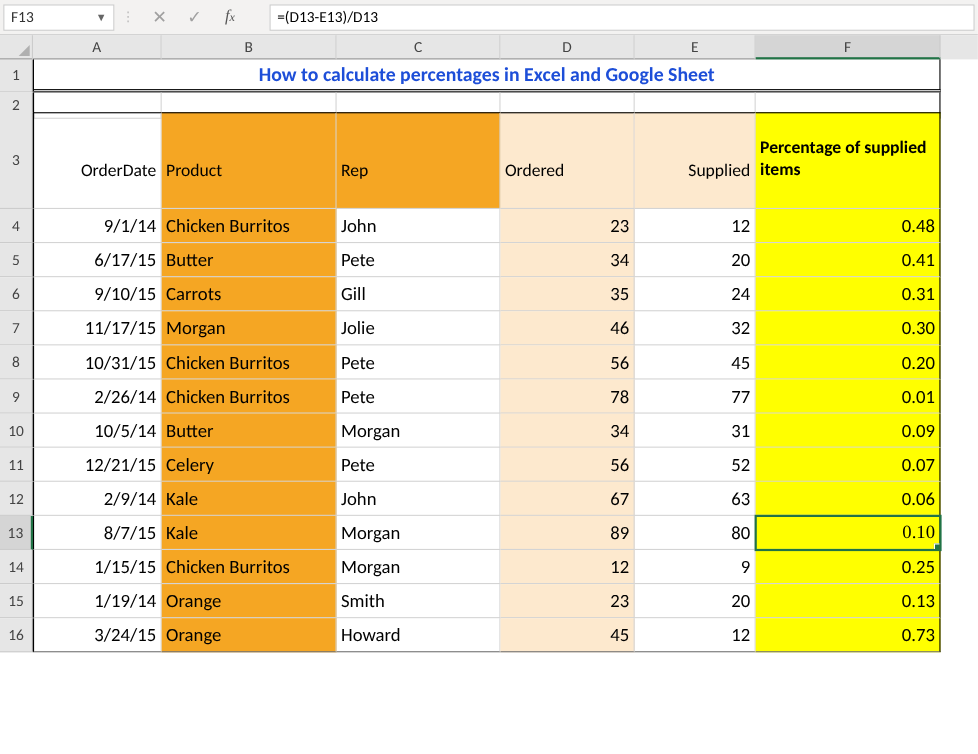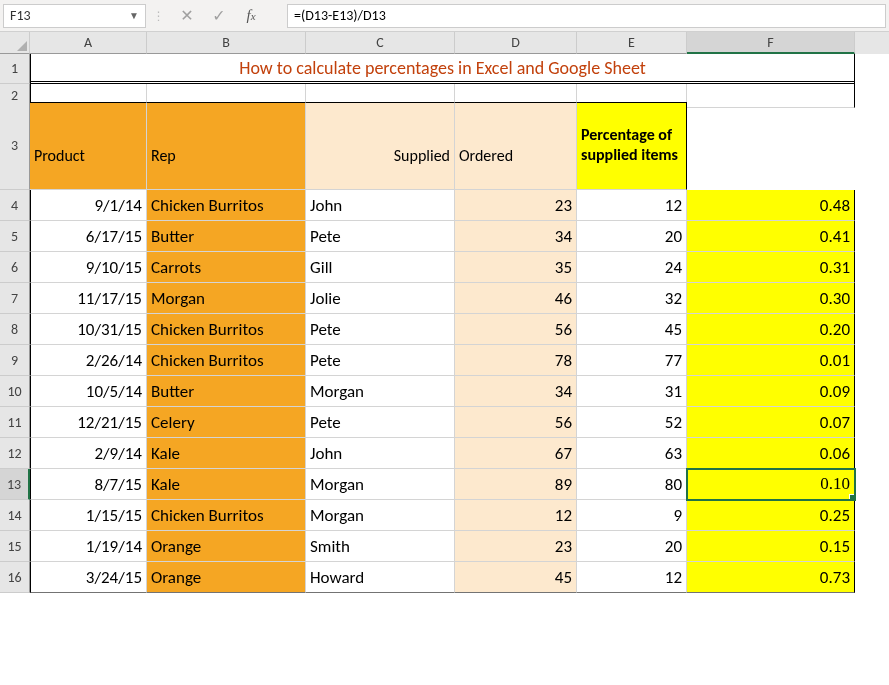--- a/index.html
+++ b/index.html
@@ -15,21 +15,21 @@
     
     .formula-bar {
       display: flex;
       align-items: center;
       height: 32px;
       background: #f3f2f1;
       border-bottom: 1px solid #d0d0d0;
       padding: 0 3px;
     }
     .name-box {
-      width: 143px;
+      width: 101px;
       height: 24px;
       background: #fff;
       border: 1px solid #ccc;
       display: flex;
       align-items: center;
       padding: 0 6px;
       font-size: 14px;
       color: #333;
     }
     .name-box .dropdown-arrow {
@@ -144,22 +144,22 @@
       color: #000;
       min-height: 24px;
       overflow: hidden;
       white-space: nowrap;
     }
     
     
     .title-row { height: 30px; }
     .title-cell {
       grid-column: 2 / 8;
-      color: #c2410c;
-      font-weight: normal;
+      color: #1d4ed8;
+      font-weight: bold;
       font-size: 18px;
       justify-content: center;
       border-bottom: 3px double #000;
       text-align: center;
     }
     
     
     .row2 { height: 18px; }
     .row2 .cell { border-bottom: 1px solid #d4d4d4; }
     
@@ -245,24 +245,25 @@
     <div class="cell border-left-table"></div>
     <div class="cell"></div>
     <div class="cell"></div>
     <div class="cell"></div>
     <div class="cell"></div>
     <div class="cell border-right-table"></div>
   </div>
 
   <div class="row row3">
     <div class="row-header">3</div>
+    <div class="cell border-left-table" style="justify-content:flex-end;">OrderDate</div>
     <div class="cell bg-orange">Product</div>
     <div class="cell bg-orange">Rep</div>
+    <div class="cell bg-peach">Ordered</div>
     <div class="cell bg-peach text-right">Supplied</div>
-    <div class="cell bg-peach">Ordered</div>
     <div class="cell bg-yellow wrap border-right-table">Percentage of supplied items</div>
   </div>
 
   <div id="data-rows">
       <div class="row data-row">
         <div class="row-header">4</div>
         <div class="cell text-right border-left-table">9/1/14</div>
         <div class="cell bg-orange">Chicken Burritos</div>
         <div class="cell">John</div>
         <div class="cell bg-peach text-right">23</div>
@@ -359,21 +360,21 @@
         <div class="cell text-right">9</div>
         <div class="cell bg-yellow text-right border-right-table">0.25</div>
       </div>
       <div class="row data-row">
         <div class="row-header">15</div>
         <div class="cell text-right border-left-table">1/19/14</div>
         <div class="cell bg-orange">Orange</div>
         <div class="cell">Smith</div>
         <div class="cell bg-peach text-right">23</div>
         <div class="cell text-right">20</div>
-        <div class="cell bg-yellow text-right border-right-table">0.15</div>
+        <div class="cell bg-yellow text-right border-right-table">0.13</div>
       </div>
       <div class="row data-row last-row">
         <div class="row-header">16</div>
         <div class="cell text-right border-left-table">3/24/15</div>
         <div class="cell bg-orange">Orange</div>
         <div class="cell">Howard</div>
         <div class="cell bg-peach text-right">45</div>
         <div class="cell text-right">12</div>
         <div class="cell bg-yellow text-right border-right-table">0.73</div>
       </div>

